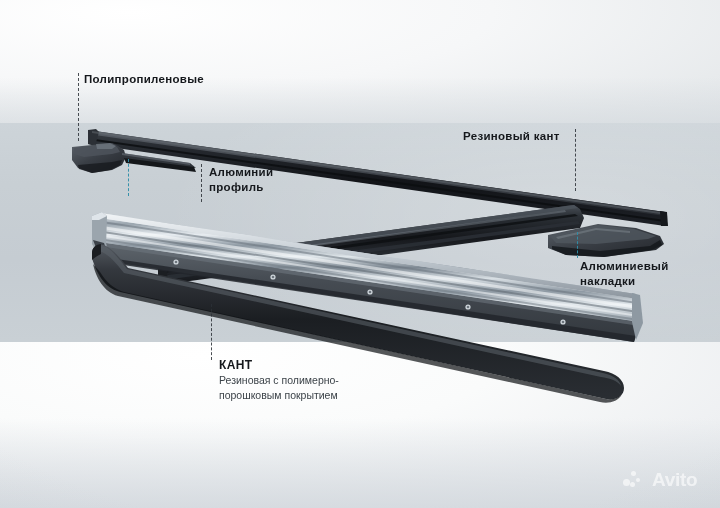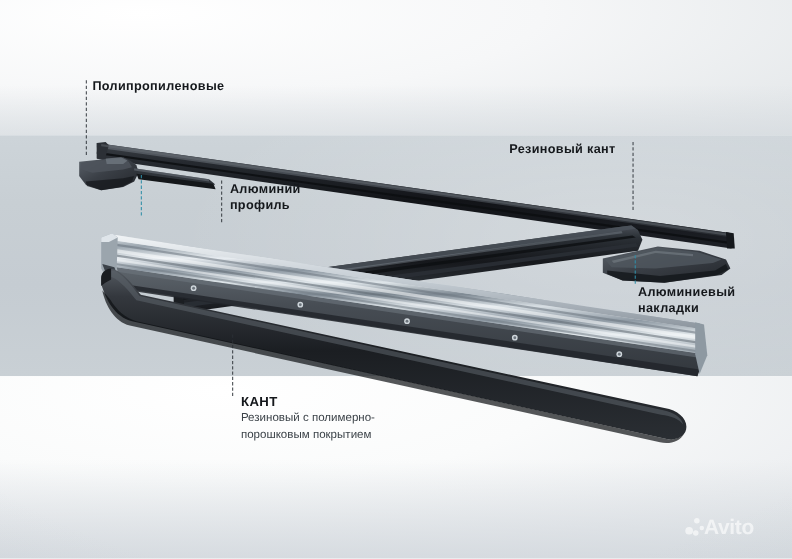--- a/index.html
+++ b/index.html
@@ -80,21 +80,21 @@
   .d1{left:78px;top:73px;height:68px;}
   .d2{left:575px;top:129px;height:62px;}
   .d3{left:201px;top:164px;height:38px;}
   .d4{left:128px;top:159px;height:37px;}
   .d5{left:577px;top:232px;height:26px;}
   .d6{left:211px;top:304px;height:56px;}
 
   
   .avito{
     position:absolute;left:623px;top:470px;
-    display:flex;align-items:center;gap:0;
+    display:flex;align-items:center;gap:12px;
     opacity:.62;
   }
   .avito .dots{position:relative;width:17px;height:17px;}
   .avito .dots i{position:absolute;border-radius:50%;background:#ffffff;display:block;}
   .avito .dots i.a{width:7px;height:7px;left:0;top:8px;}
   .avito .dots i.b{width:5px;height:5px;left:8px;top:0;}
   .avito .dots i.c{width:4px;height:4px;left:13px;top:7px;}
   .avito .dots i.d{width:5px;height:5px;left:7px;top:11px;}
   .avito .wm-text{
     font-size:19px;font-weight:bold;color:#ffffff;letter-spacing:-.3px;line-height:1;
@@ -290,21 +290,21 @@
     <span class="ln">профиль</span>
   </div>
 
   <div class="lab l4">
     <span class="ln">Алюминиевый</span>
     <span class="ln">накладки</span>
   </div>
 
   <div class="kant">
     <span class="k-title">КАНТ</span>
-    <span class="k-sub">Резиновый с полимерно-</span>
+    <span class="k-sub">Резиновая с полимерно-</span>
     <span class="k-sub">порошковым покрытием</span>
   </div>
 
   <div class="avito">
     <span class="dots">
       <i class="a"></i>
         <i class="b"></i>
         <i class="c"></i>
         <i class="d"></i>
     </span>

